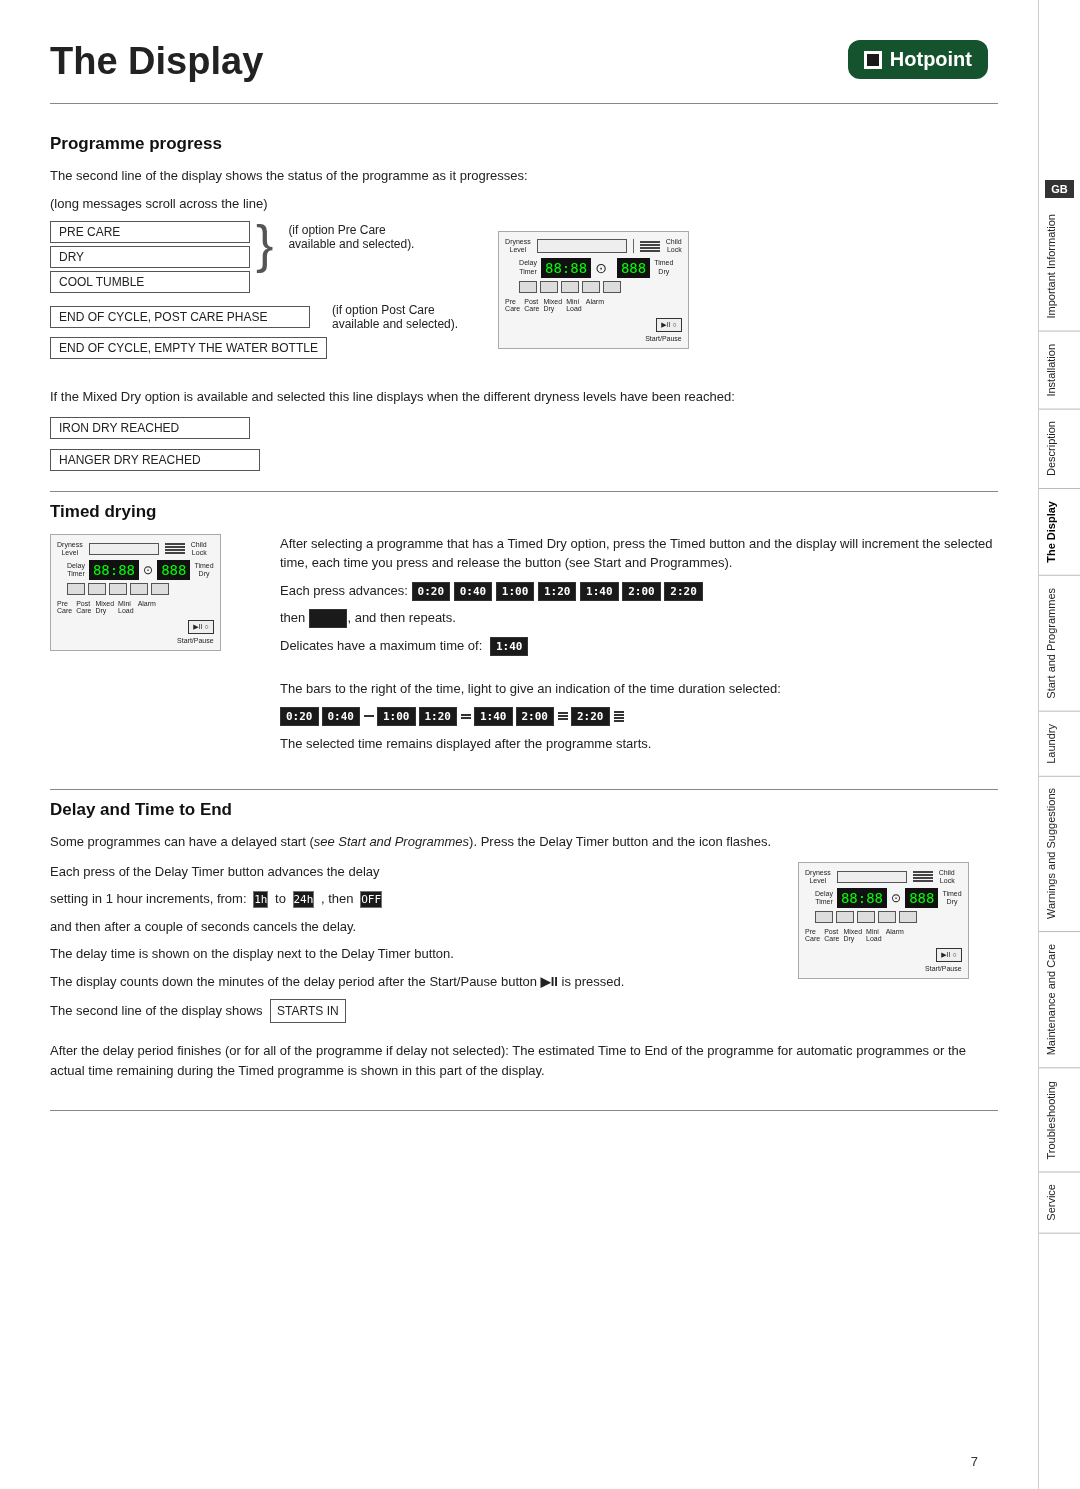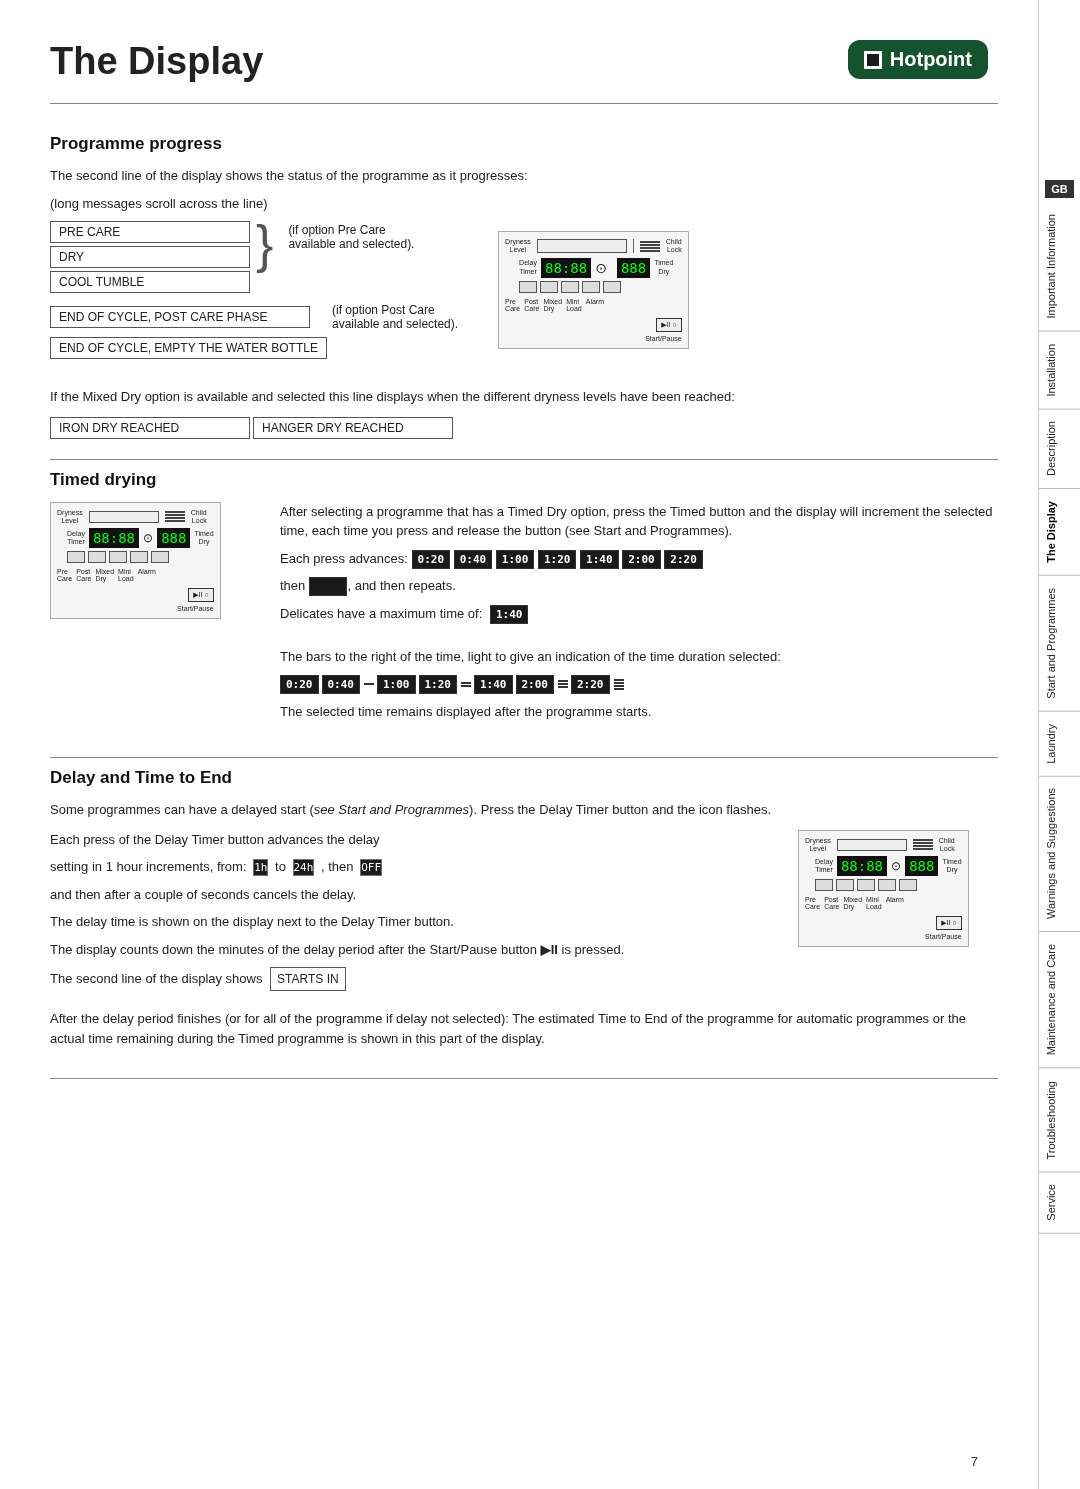--- a/index.html
+++ b/index.html
@@ -166,22 +166,22 @@
       border: 1px solid #555;
       padding: 3px 8px;
       font-size: 12px;
       display: inline-block;
       margin-bottom: 14px;
     }
 
     
     .dry-reached-section {
       display: flex;
-      flex-direction: row;
-      gap: 3px;
+      flex-direction: column;
+      gap: 10px;
       margin-top: 10px;
       margin-bottom: 16px;
     }
 
     
     .timed-section {
       margin-top: 20px;
     }
 
     

